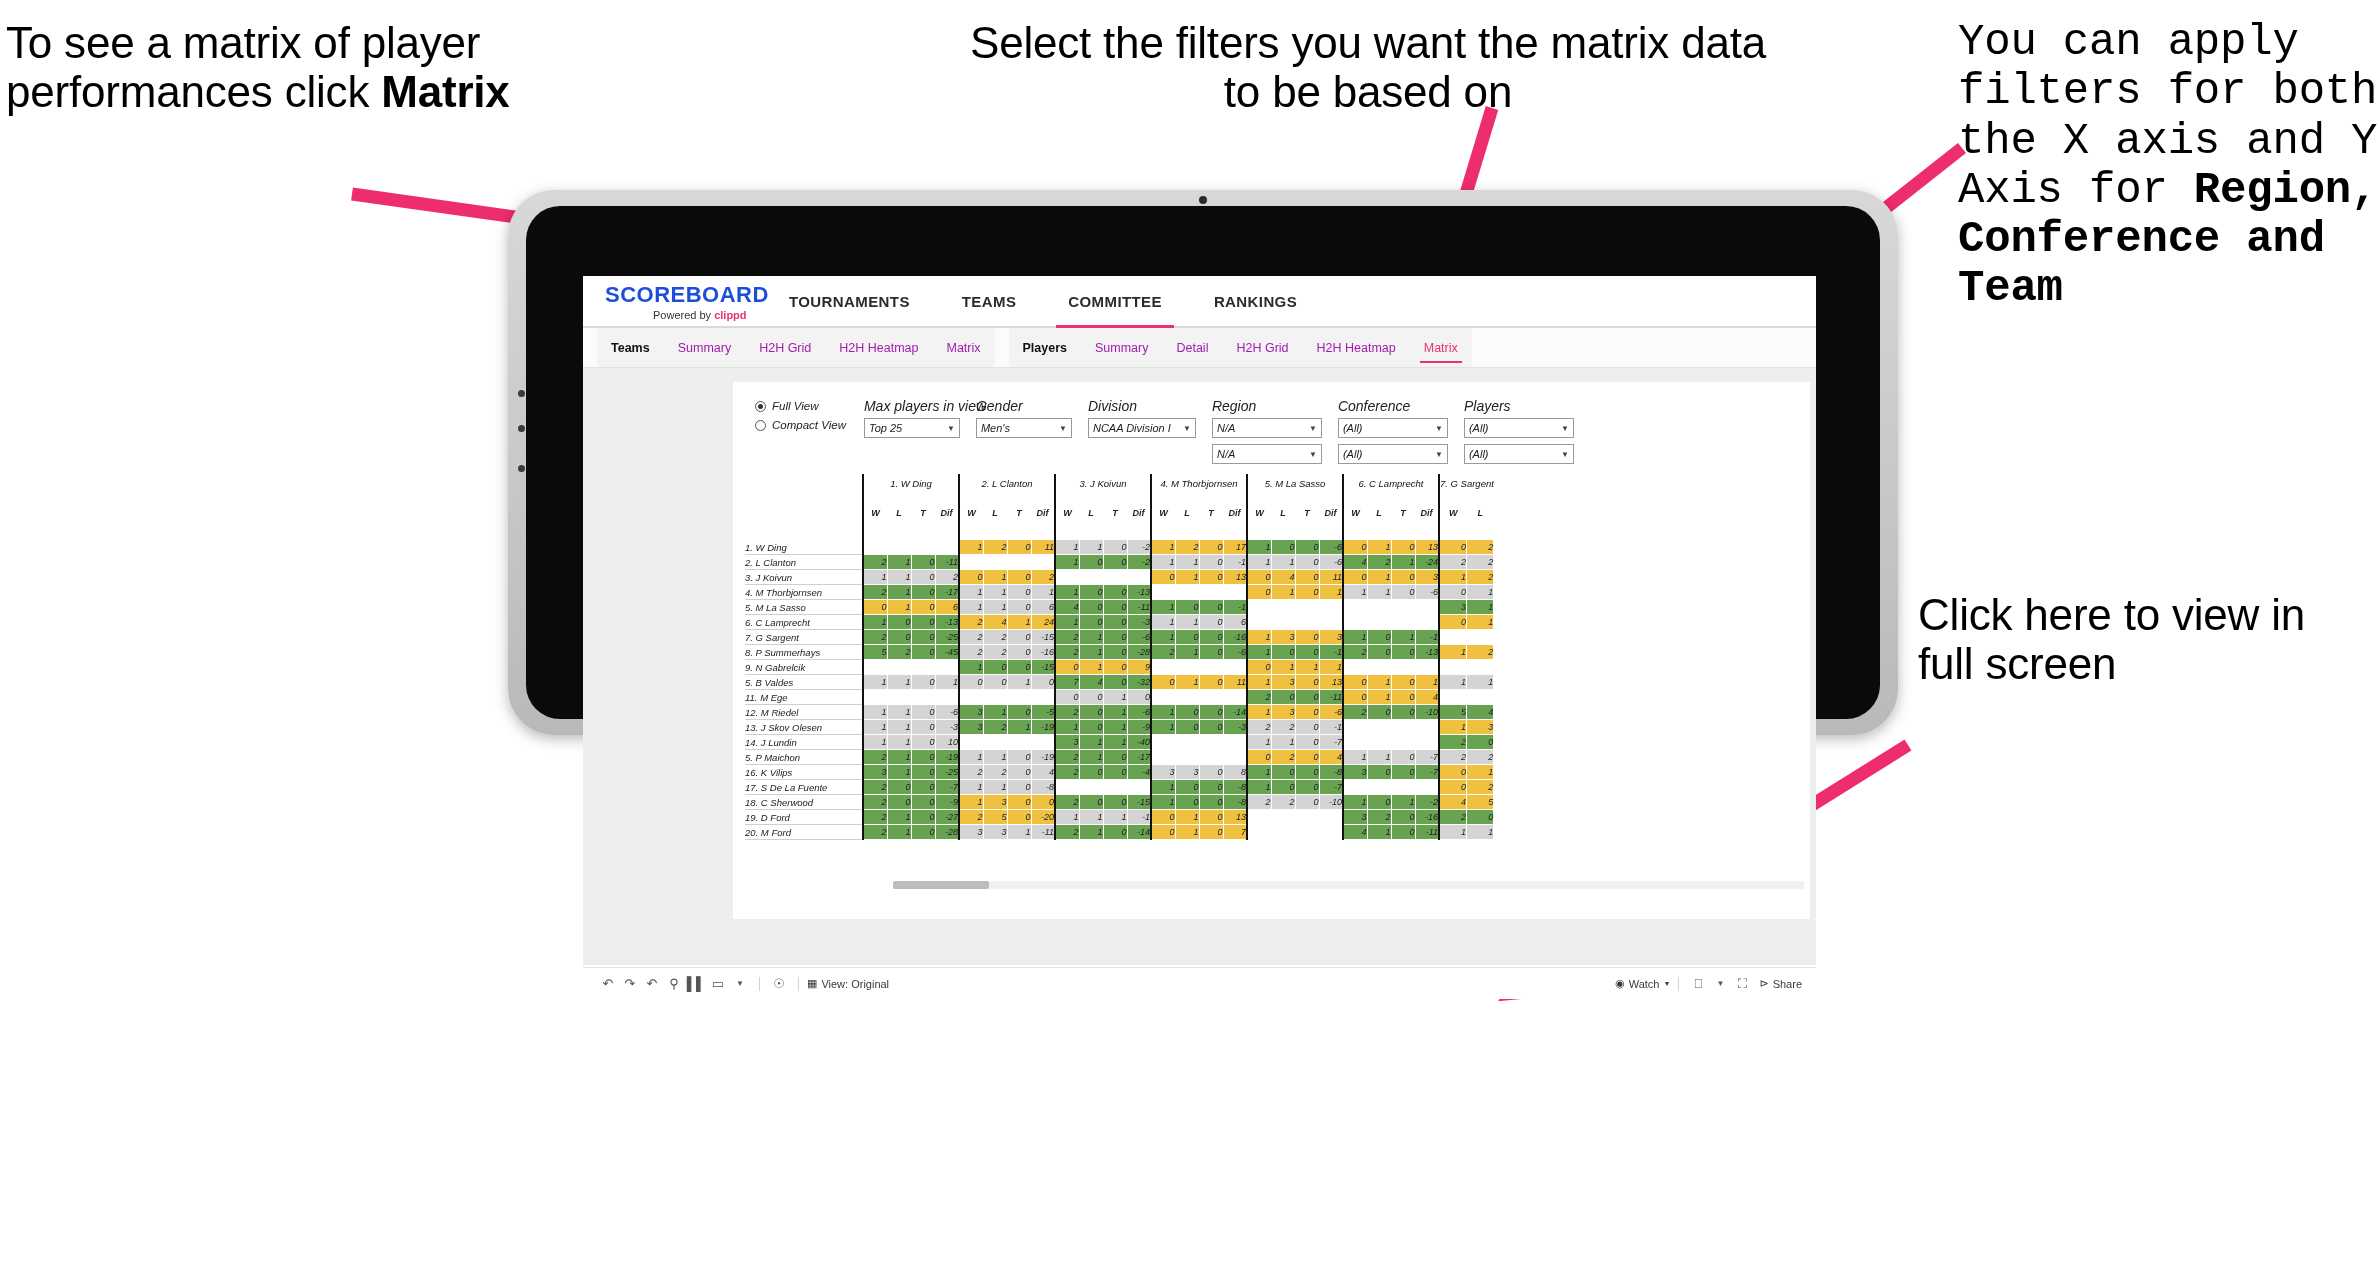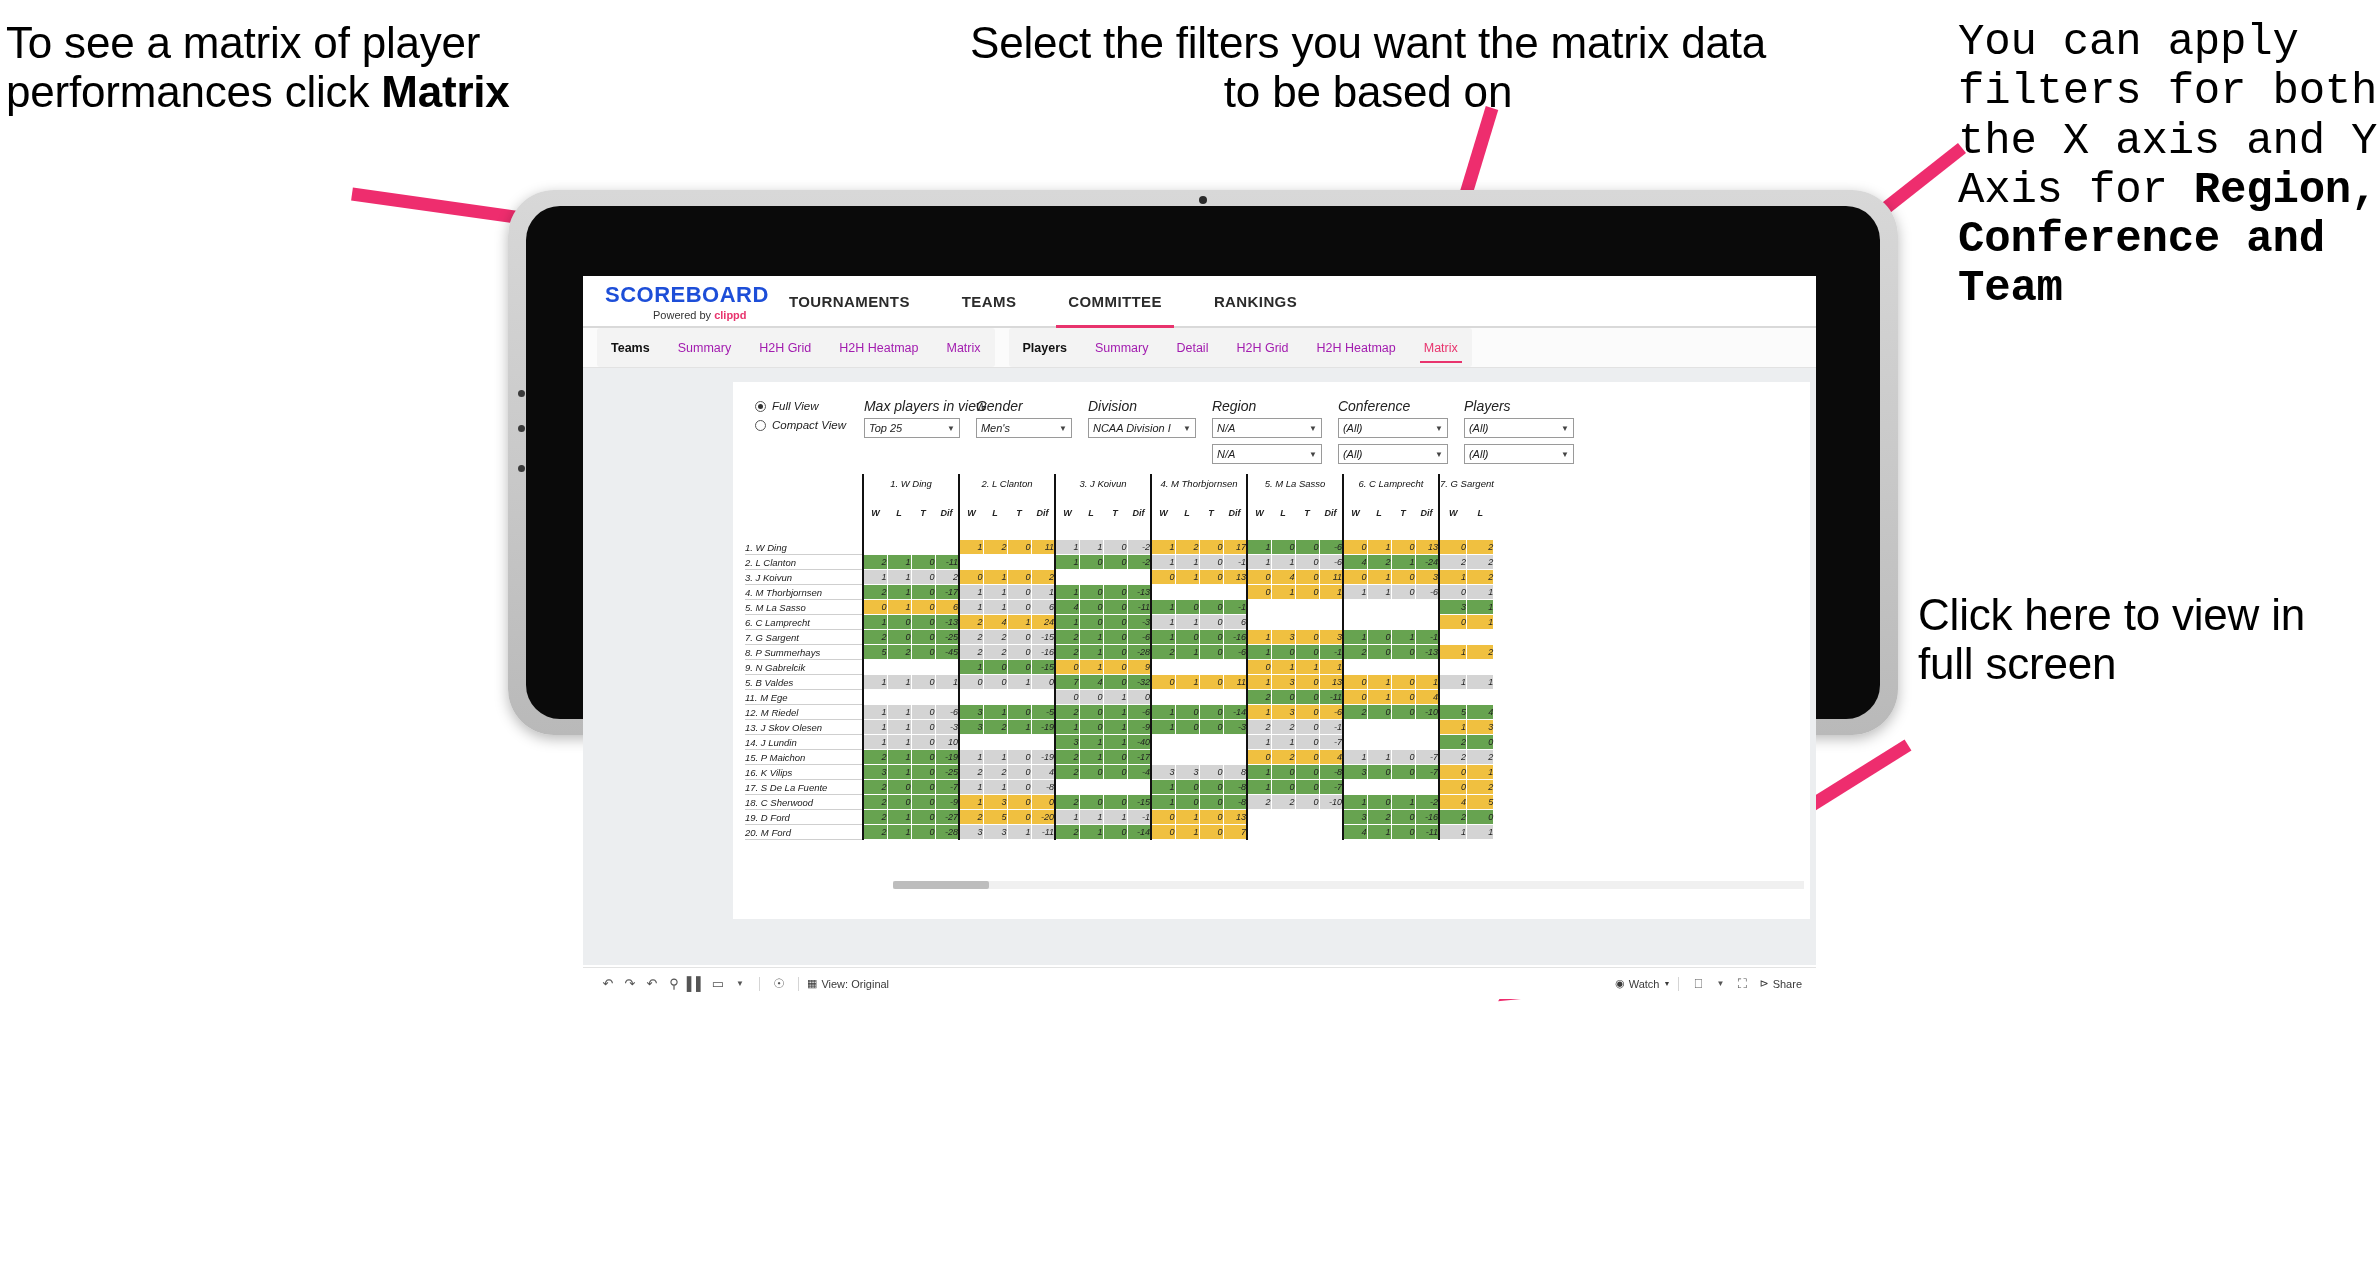--- a/index.html
+++ b/index.html
@@ -788,21 +788,21 @@
                 <td class="cell n">0</td>
                 <td class="cell n">-7</td>
                 <td class="cell first e"></td>
                 <td class="cell e"></td>
                 <td class="cell e"></td>
                 <td class="cell e"></td>
                 <td class="cell first g">2</td>
                 <td class="cell g">0</td>
               </tr>
               <tr>
-                <td class="rowlab">15. P Maichon</td>
+                <td class="rowlab">5. P Maichon</td>
                 <td class="cell first g">2</td>
                 <td class="cell g">1</td>
                 <td class="cell g">0</td>
                 <td class="cell g">-19</td>
                 <td class="cell first n">1</td>
                 <td class="cell n">1</td>
                 <td class="cell n">0</td>
                 <td class="cell n">-19</td>
                 <td class="cell first g">2</td>
                 <td class="cell g">1</td>

